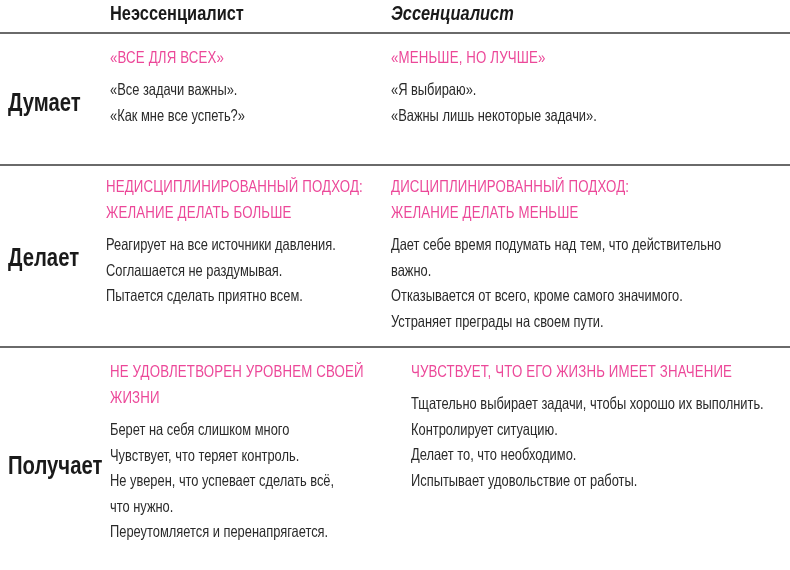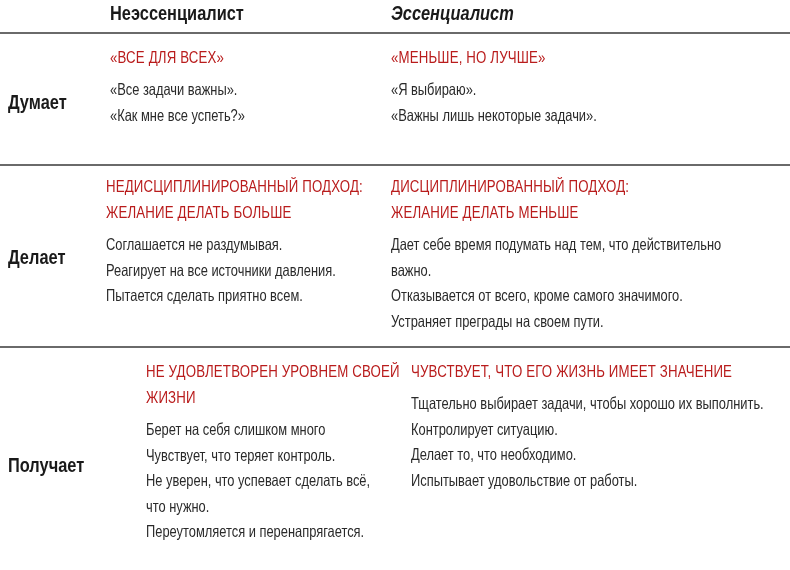--- a/index.html
+++ b/index.html
@@ -32,35 +32,35 @@
     .rule {
       position: absolute;
       left: 0;
       width: 790px;
       height: 2px;
       background: #6a6a6a;
     }
     .rowlabel {
       position: absolute;
       left: 8px;
-      font-size: 21px;
+      font-size: 26px;
       font-weight: bold;
       line-height: 26px;
       color: #1a1a1a;
     }
     .cell {
       position: absolute;
       width: 380px;
     }
     .title-line {
       display: block;
       font-size: 17px;
       line-height: 26px;
       height: 26px;
-      color: #b91c1c;
+      color: #ec4899;
       letter-spacing: 0.2px;
     }
     .body-line {
       display: block;
       font-size: 16.5px;
       line-height: 25.6px;
       height: 25.6px;
       color: #2a2a2a;
     }
     .title-block {
@@ -105,22 +105,22 @@
 
 <div class="rowlabel" style="top:244px;">
   <span class="cond">Делает</span>
 </div>
 <div class="cell" style="left:106px; top:174px;">
   <div class="title-block">
     <span class="title-line"><span class="cond">НЕДИСЦИПЛИНИРОВАННЫЙ ПОДХОД:</span></span>
     <span class="title-line"><span class="cond">ЖЕЛАНИЕ ДЕЛАТЬ БОЛЬШЕ</span></span>
   </div>
   <div>
+    <span class="body-line"><span class="cond">Реагирует на все источники давления.</span></span>
     <span class="body-line"><span class="cond">Соглашается не раздумывая.</span></span>
-    <span class="body-line"><span class="cond">Реагирует на все источники давления.</span></span>
     <span class="body-line"><span class="cond">Пытается сделать приятно всем.</span></span>
   </div>
 </div>
 <div class="cell" style="left:391px; top:174px;">
   <div class="title-block">
     <span class="title-line"><span class="cond">ДИСЦИПЛИНИРОВАННЫЙ ПОДХОД:</span></span>
     <span class="title-line"><span class="cond">ЖЕЛАНИЕ ДЕЛАТЬ МЕНЬШЕ</span></span>
   </div>
   <div>
     <span class="body-line"><span class="cond">Дает себе время подумать над тем, что действительно</span></span>
@@ -128,21 +128,21 @@
     <span class="body-line"><span class="cond">Отказывается от всего, кроме самого значимого.</span></span>
     <span class="body-line"><span class="cond">Устраняет преграды на своем пути.</span></span>
   </div>
 </div>
 
 <div class="rule" style="top:346px;"></div>
 
 <div class="rowlabel" style="top:452px;">
   <span class="cond">Получает</span>
 </div>
-<div class="cell" style="left:110px; top:359px;margin-left:36px;">
+<div class="cell" style="left:110px; top:359px;">
   <div class="title-block">
     <span class="title-line"><span class="cond">НЕ УДОВЛЕТВОРЕН УРОВНЕМ СВОЕЙ</span></span>
     <span class="title-line"><span class="cond">ЖИЗНИ</span></span>
   </div>
   <div>
     <span class="body-line"><span class="cond">Берет на себя слишком много</span></span>
     <span class="body-line"><span class="cond">Чувствует, что теряет контроль.</span></span>
     <span class="body-line"><span class="cond">Не уверен, что успевает сделать всё,</span></span>
     <span class="body-line"><span class="cond">что нужно.</span></span>
     <span class="body-line"><span class="cond">Переутомляется и перенапрягается.</span></span>

